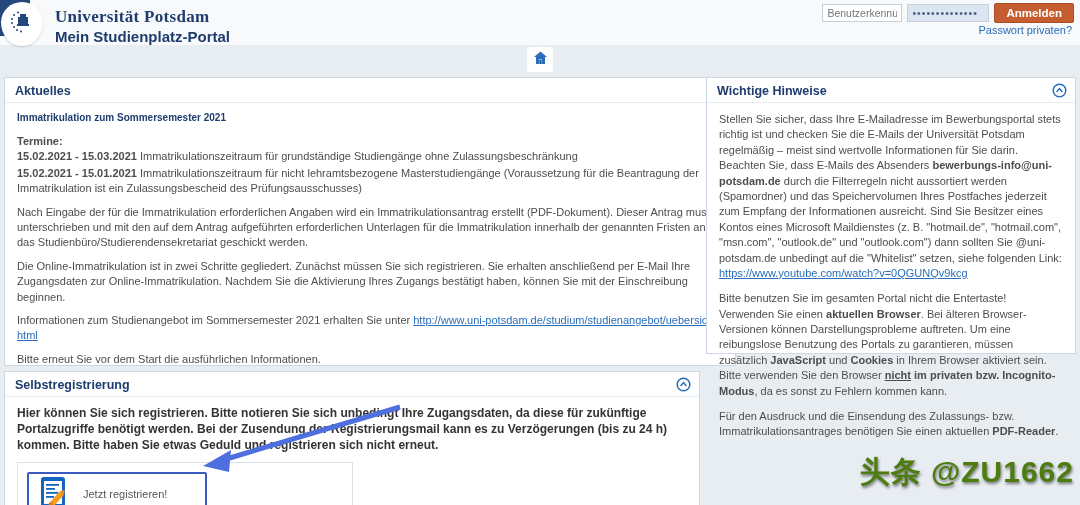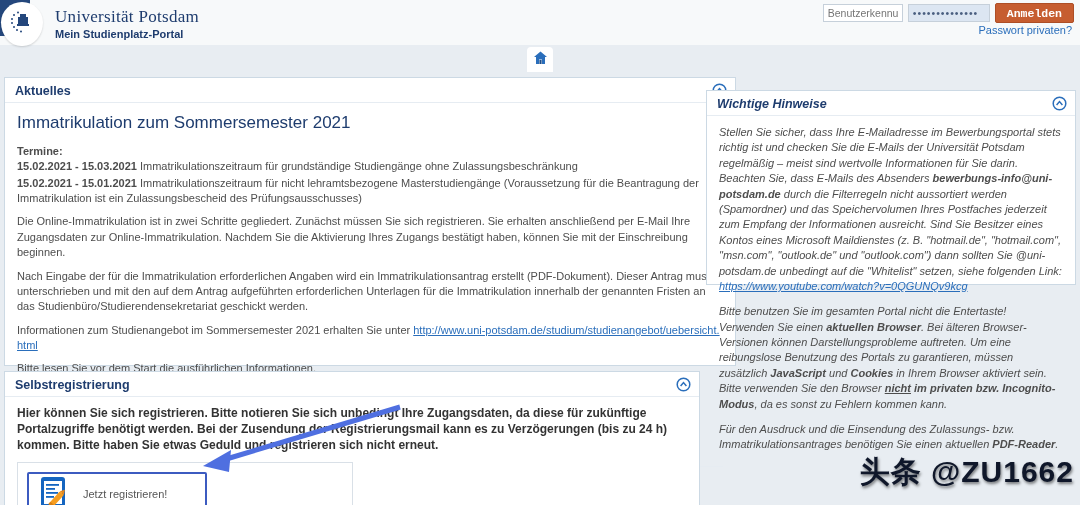--- a/index.html
+++ b/index.html
@@ -14,54 +14,54 @@
   
   .header { position:absolute; left:0; top:0; width:1080px; height:45px; background:#f7f9fa; }
   .logo-bg { position:absolute; left:0; top:0; width:30px; height:36px; background:#24477c; }
   .logo-shield {
     position:absolute; left:1px; top:2px; width:42px; height:44px; background:#fff;
     border-radius:50% 50% 48% 48% / 46% 46% 54% 54%;
     box-shadow:0 1px 2px rgba(0,0,0,.15);
     display:flex; align-items:center; justify-content:center;
   }
   .brand { position:absolute; left:55px; top:7px; }
-  .brand-univ { font-family:"Liberation Serif", serif; font-size:17px; color:#1e3c6e; letter-spacing:.3px; }
-  .brand-portal { font-size:11px; font-weight:bold; color:#1e3c6e; margin-top:1px; }
+  .brand-univ { font-family:"Liberation Serif", serif; font-size:17px; color:#1e3c6e; letter-spacing:.3px;font-weight:bold; }
+  .brand-portal { font-size:15px; font-weight:bold; color:#1e3c6e; margin-top:1px; }
   .login-area { position:absolute; right:6px; top:3px; display:flex; gap:5px; align-items:center; }
   .login-area input {
     height:18px; font-size:10.5px; padding:0 4px; border:1px solid #c6d0da;
     font-family:"Liberation Sans", sans-serif;
   }
   .inp-user { width:80px; background:#fff; color:#8a8a8a; }
   .inp-pass { width:82px; background:#dce6f2; color:#4a5f80; letter-spacing:1px; font-size:9px; }
   .btn-login {
     height:20px; padding:0 11px; background:#c65d30; border:1px solid #ad4e26;
     color:#fff; font-weight:bold; font-size:11.5px; cursor:pointer; border-radius:2px;
-    font-family:Liberation Mono, monospace;
+    font-family:Liberation Sans, sans-serif;
   }
   .forgot { position:absolute; right:8px; top:24px; font-size:11px; color:#2a6ebb; text-decoration:none; }
   
   .nav-band { position:absolute; left:0; top:45px; width:1080px; height:30px; }
   .home-tab {
     position:absolute; left:527px; top:2px; width:26px; height:25px; background:#fff;
     border-radius:4px 4px 0 0; display:flex; align-items:center; justify-content:center;
   }
   
   .panel { position:absolute; background:#fff; border:1px solid #ccd9e4; }
   .panel-aktuelles { left:4px;  top:77px; width:732px; height:289px; }
-  .panel-hinweise  { left:706px; top:90px; width:370px; height:195px;font-style:italic; }
+  .panel-hinweise  { left:706px; top:77px; width:370px; height:277px; }
   .panel-selbst    { left:4px;  top:371px; width:696px; height:200px; }
   .panel-header {
     display:flex; justify-content:space-between; align-items:center;
     padding:5px 8px 4px 10px; border-bottom:1px solid #e6ecf2;
   }
   .panel-title { color:#1e3c6e; font-weight:bold; font-size:12.5px; }
   .collapse-btn { background:none; border:none; cursor:pointer; padding:0; line-height:0; }
   .panel-body { padding:5px 12px 6px 12px; font-size:11px; line-height:1.4; color:#4d4d4d; }
-  .sect-heading { color:#1e3c6e; font-weight:normal; font-size:17px; margin:3px 0 9px 0; }
+  .sect-heading { color:#1e3c6e; font-weight:bold; font-size:10px; margin:3px 0 9px 0; }
   .bold { font-weight:bold; }
   .underline { text-decoration:underline; }
   .link { color:#2a6ebb; text-decoration:underline; cursor:pointer; word-break:break-all; }
   .termine-line { margin-bottom:1px; }
   .para { margin:8px 0; }
   .tight { margin:2px 0 0 0; }
   .wartung-title { font-weight:bold; margin-top:10px; }
   ul.times { margin:8px 0 8px 26px; }
   .signature { font-style:italic; border-top:1px solid #e6ecf2; padding-top:7px; margin-top:8px; }
   .hint-p { margin:0 0 10px 0; }
@@ -72,21 +72,21 @@
     width:180px; height:45px; border:2px solid #3c5bc0; background:#fff; border-radius:2px;
     display:flex; align-items:center; gap:11px; padding-left:7px; cursor:pointer;
     font-family:"Liberation Sans", sans-serif;
   }
   .register-label { font-size:11px; color:#555;text-align:right; }
   
   .arrow-svg { position:absolute; left:195px; top:400px; pointer-events:none; }
   
   .watermark {
     position:absolute; right:6px; bottom:12px; font-size:30px; font-weight:bold;
-    color:#0f172a; text-shadow:1px 2px 3px rgba(0,0,0,.5); letter-spacing:1px;
+    color:#4d7c0f; text-shadow:1px 2px 3px rgba(0,0,0,.5); letter-spacing:1px;
   }
 </style>
 </head>
 <body>
 
 <div class="header">
   <div class="logo-bg"></div>
   <div class="logo-shield">
     <span>
       <svg width="26" height="26" viewBox="0 0 26 26">
@@ -138,24 +138,24 @@
           <polyline points="4.6,9 7.5,5.6 10.4,9" fill="none" stroke="#2a6ebb" stroke-width="1.5"></polyline>
         </svg>
       </span>
     </button>
   </div>
   <div class="panel-body">
     <div class="sect-heading">Immatrikulation zum Sommersemester 2021</div>
     <div class="bold">Termine:</div>
     <div class="termine-line"><b>15.02.2021 - 15.03.2021</b><span> Immatrikulationszeitraum für grundständige Studiengänge ohne Zulassungsbeschränkung</span></div>
     <div class="termine-line"><b>15.02.2021 - 15.01.2021</b><span> Immatrikulationszeitraum für nicht lehramtsbezogene Masterstudiengänge (Voraussetzung für die Beantragung der Immatrikulation ist ein Zulassungsbescheid des Prüfungsausschusses)</span></div>
+    <p class="para">Nach Eingabe der für die Immatrikulation erforderlichen Angaben wird ein Immatrikulationsantrag erstellt (PDF-Dokument). Dieser Antrag muss unterschrieben und mit den auf dem Antrag aufgeführten erforderlichen Unterlagen für die Immatrikulation innerhalb der genannten Fristen an das Studienbüro/Studierendensekretariat geschickt werden.</p>
     <p class="para">Die Online-Immatrikulation ist in zwei Schritte gegliedert. Zunächst müssen Sie sich registrieren. Sie erhalten anschließend per E-Mail Ihre Zugangsdaten zur Online-Immatrikulation. Nachdem Sie die Aktivierung Ihres Zugangs bestätigt haben, können Sie mit der Einschreibung beginnen.</p>
-    <p class="para">Nach Eingabe der für die Immatrikulation erforderlichen Angaben wird ein Immatrikulationsantrag erstellt (PDF-Dokument). Dieser Antrag muss unterschrieben und mit den auf dem Antrag aufgeführten erforderlichen Unterlagen für die Immatrikulation innerhalb der genannten Fristen an das Studienbüro/Studierendensekretariat geschickt werden.</p>
     <p class="para"><span>Informationen zum Studienangebot im Sommersemester 2021 erhalten Sie unter </span><a class="link">http://www.uni-potsdam.de/studium/studienangebot/uebersicht.html</a></p>
-    <div>Bitte lesen Sie vor dem Start die ausführlichen Informationen.</div>
+    <div>Bitte erneut Sie vor dem Start die ausführlichen Informationen.</div>
     <div class="tight"><a class="link">Ausführliche Informationen</a></div>
     <div class="wartung-title">Wartungsarbeiten</div>
     <div>Wegen Wartungsarbeiten wird das Studienplatzportal zu folgenden Zeiten nicht verfügbar sein.</div>
     <ul class="times">
       <li>Freitag (12.03.2021) 17:00 - 18:00 Uhr</li>
     </ul>
     <div class="signature">Ihr Studienbüro/Studierendensekretariat der Universität Potsdam</div>
   </div>
 </div>
 

